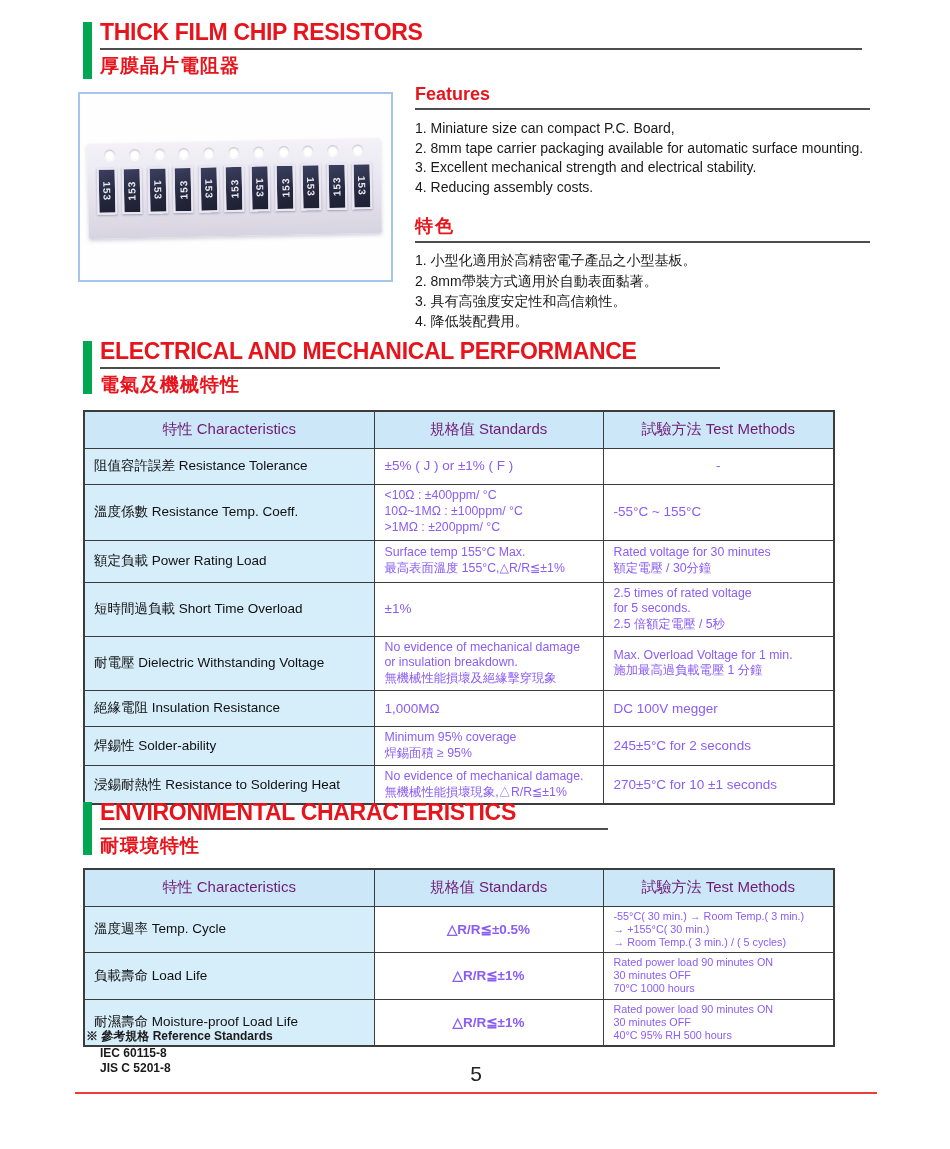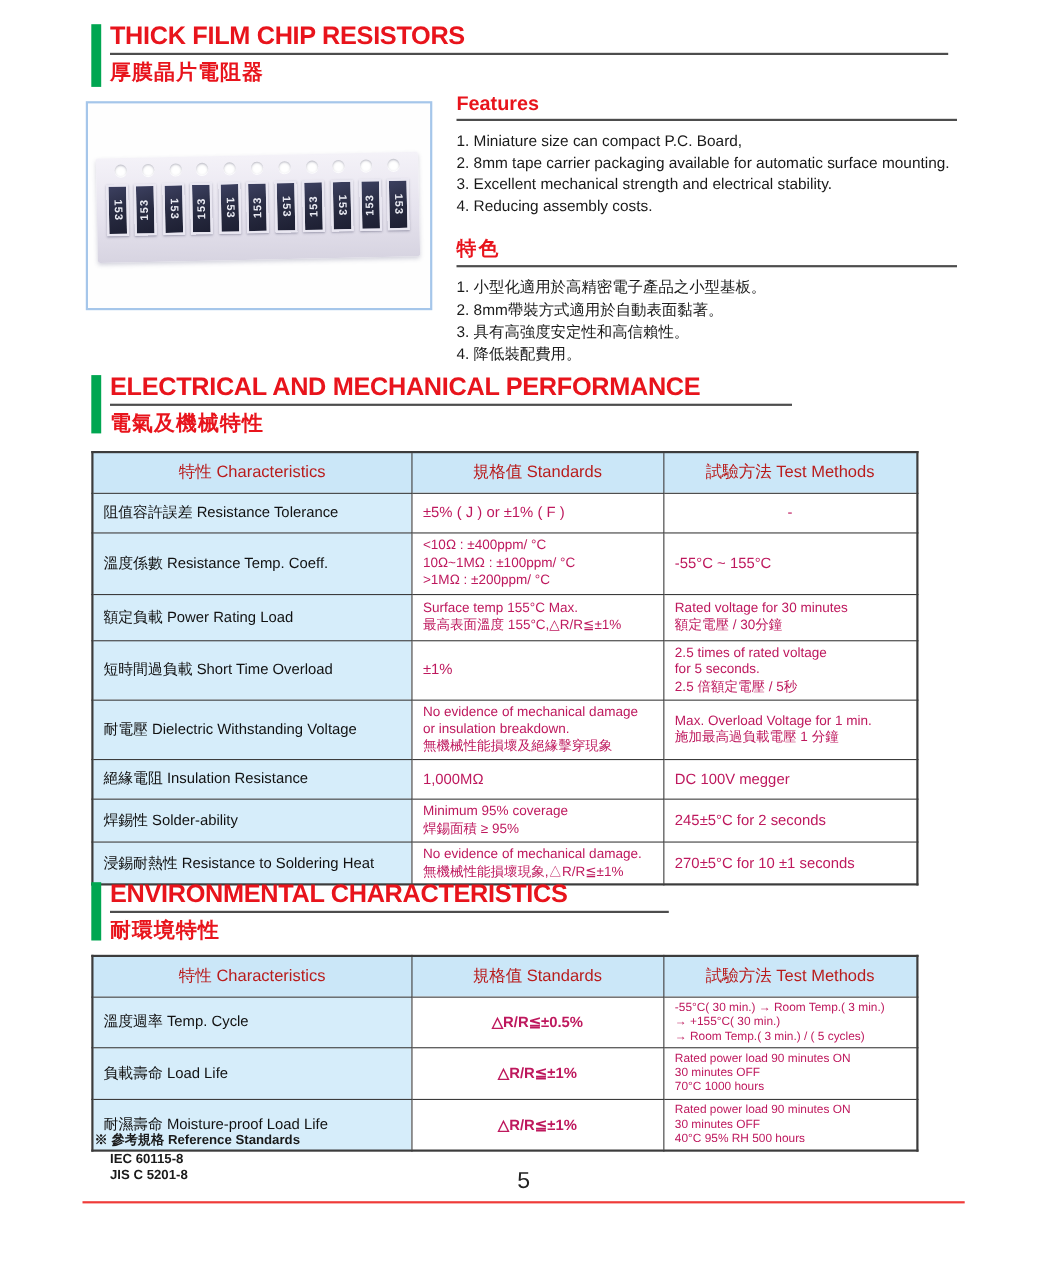--- a/index.html
+++ b/index.html
@@ -36,23 +36,23 @@
   .feat-rule { border-top:2px solid #4d4d4d; margin-top:3px; }
   .feat-list { margin-top:9px; }
   .feat-item { font-size:14px; line-height:1.4; color:#1a1a1a; padding-left:22px; text-indent:-22px; }
   .feat-head.zh { margin-top:17px; letter-spacing:2px; }
   .feat-list.zh .feat-item { line-height:1.45; }
 
   
   table.spec { position:absolute; left:83px; width:750px; border-collapse:collapse; table-layout:fixed;
                border:2px solid #3c3c3c; }
   table.spec th, table.spec td { border:1px solid #3c3c3c; vertical-align:middle; }
-  table.spec th { background:#cbe7f8; font-weight:normal; font-size:15px; height:37px; text-align:center; color:#b91c1c; }
+  table.spec th { background:#cbe7f8; font-weight:normal; font-size:15px; height:37px; text-align:center; color:#701a75; }
   td.c1 { background:#d6edfa; padding:4px 4px 4px 9px; font-size:13.5px; color:#111; }
-  td.c2, td.c3 { background:#fff; padding:3px 4px 3px 10px; color:#be185d; }
+  td.c2, td.c3 { background:#fff; padding:3px 4px 3px 10px; color:#8b5cf6; }
   .ln { font-size:12.3px; line-height:1.28; }
   .lg { font-size:13.5px; }
   .sm { font-size:10.8px; line-height:1.22; }
   .center { text-align:center; padding-left:4px !important; }
   .bold { font-weight:bold; }
   #table-electrical { top:410px; }
   #table-environmental { top:868px; }
 
   
   .ref-block { position:absolute; left:86px; top:1028px; font-size:12px; font-weight:600; color:#1a1a1a; }

